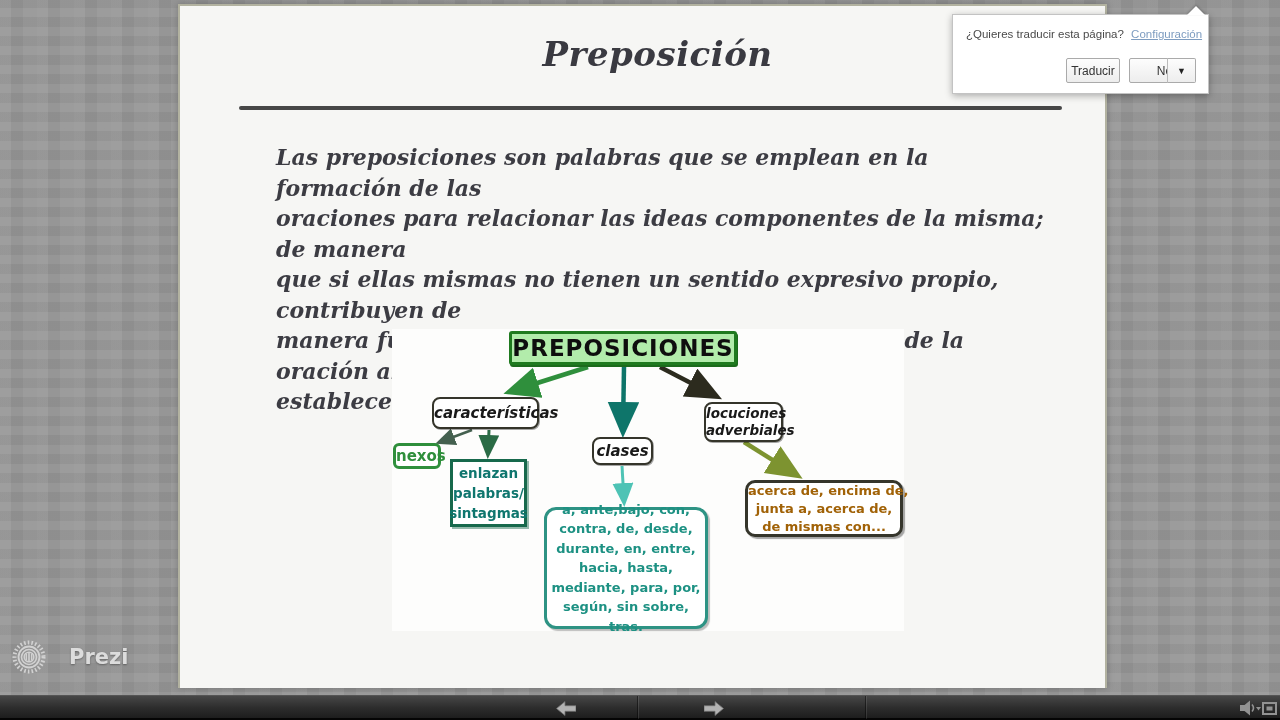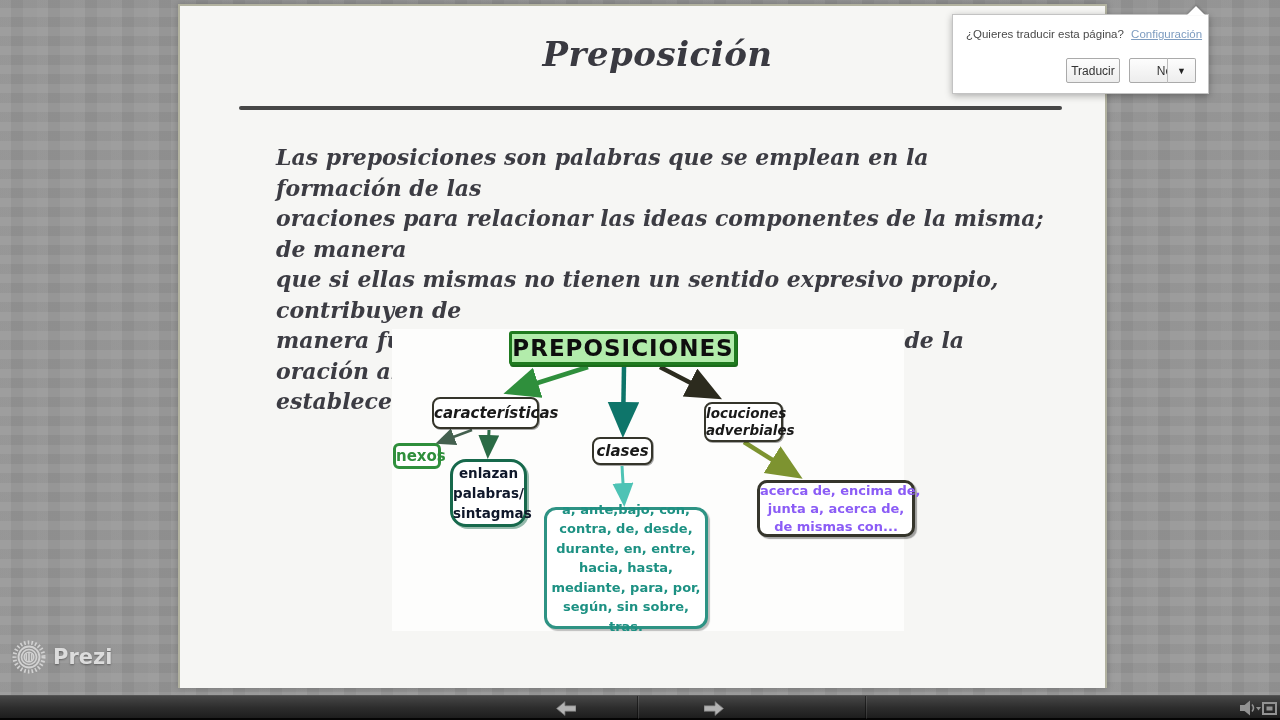--- a/index.html
+++ b/index.html
@@ -29,50 +29,50 @@
   .dbox{position:absolute;background:#fff;text-align:center;
     font-family:"DejaVu Sans",sans-serif;font-weight:700;color:#1a1a1a;
     box-sizing:border-box;display:flex;flex-direction:column;justify-content:center;}
   .b-root{left:117px;top:2px;width:228px;height:34px;background:#b2ecab;
     border:3px solid #1f7a1f;border-radius:3px;font-size:23px;letter-spacing:1px;color:#0e0e0e;
     box-shadow:1px 2px 0 #1c6b1c;}
   .b-carac{left:40px;top:68px;width:107px;height:32px;border:2px solid #35352b;border-radius:8px;
     font-style:italic;font-size:15px;box-shadow:1px 1px 0 rgba(0,0,0,.35);}
   .b-nexos{left:1px;top:114px;width:48px;height:26px;border:3px solid #2f8f3c;border-radius:6px;
     font-size:15px;color:#2f8f3c;}
-  .b-enlazan{left:58px;top:130px;width:77px;height:68px;border:3px solid #17694c;border-radius:16px;
-    font-size:13.5px;line-height:20px;color:#0f172a;box-shadow:2px 2px 0 rgba(23,105,76,.45);}
+  .b-enlazan{left:58px;top:130px;width:77px;height:68px;border:3px solid #17694c;border-radius:0;
+    font-size:13.5px;line-height:20px;color:#0f766e;box-shadow:2px 2px 0 rgba(23,105,76,.45);align-items:center;}
   .b-clases{left:200px;top:108px;width:61px;height:28px;border:2px solid #35352b;border-radius:8px;
     font-style:italic;font-size:15px;box-shadow:1px 1px 0 rgba(0,0,0,.35);}
   .b-locu{left:312px;top:73px;width:79px;height:40px;border:2px solid #35352b;border-radius:8px;
     font-style:italic;font-size:13.5px;line-height:17px;box-shadow:1px 1px 0 rgba(0,0,0,.35);}
   .b-lista{left:152px;top:178px;width:164px;height:122px;border:3px solid #2e9384;border-radius:12px;
     font-size:13px;line-height:19.5px;color:#1d9183;box-shadow:2px 2px 1px rgba(0,0,0,.25);}
   .b-acerca{left:353px;top:151px;width:158px;height:57px;border:3px solid #35352b;border-radius:10px;
-    font-size:13px;line-height:18px;color:#8b5cf6;box-shadow:2px 2px 1px rgba(0,0,0,.35);white-space:nowrap;margin-left:12px;}
+    font-size:13px;line-height:18px;color:#a16207;box-shadow:2px 2px 1px rgba(0,0,0,.35);white-space:nowrap;}
 
   
   .popup{position:absolute;left:952px;top:14px;width:257px;height:80px;background:#fff;
     border:1px solid #c3c3c3;box-shadow:0 2px 7px rgba(0,0,0,.3);box-sizing:border-box;}
   .popup .notch{position:absolute;top:-9px;right:3px;width:0;height:0;
     border-left:9px solid transparent;border-right:9px solid transparent;border-bottom:9px solid #fff;
     filter:drop-shadow(0 -1px 1px rgba(0,0,0,.25));}
   .popup-row1{position:absolute;left:13px;top:13px;font-size:11.5px;color:#4a4a4a;white-space:nowrap;}
   .cfg-link{color:#7d9cc0;text-decoration:underline;cursor:pointer;margin-left:4px;}
   .popup-row2{position:absolute;right:12px;top:43px;display:flex;align-items:center;}
   .btn{height:25px;background:linear-gradient(#fdfdfd,#ededed);border:1px solid #aaa;
     border-radius:2px;font-size:12px;color:#333;display:flex;align-items:center;justify-content:center;
     box-sizing:border-box;cursor:pointer;}
   .btn-traducir{width:54px;margin-right:9px;}
   .btn-no{width:39px;border-radius:2px 0 0 2px;padding-left:32px;}
   .btn-drop{width:29px;border-left:1px solid #bbb;border-radius:0 2px 2px 0;margin-left:-1px;
     font-size:9px;color:#222;}
 
   
-  .prezi{position:absolute;left:12px;top:640px;display:flex;align-items:center;cursor:pointer;}
+  .prezi{position:absolute;left:12px;top:640px;display:flex;align-items:center;cursor:pointer;gap:16px;}
   .prezi-word{font-family:"DejaVu Sans",sans-serif;font-weight:700;font-size:21px;color:#dcdcdc;
     margin-left:7px;text-shadow:0 1px 2px rgba(0,0,0,.35);}
 
   
   .bar{position:absolute;left:0;top:695px;width:1280px;height:25px;
     background:linear-gradient(#474747,#2c2c2c 55%,#1d1d1d);
     border-top:1px solid #555;border-bottom:2px solid #050505;box-sizing:border-box;}
   .bar-seam{position:absolute;top:0;width:1px;height:23px;background:rgba(255,255,255,.10);
     box-shadow:-1px 0 0 rgba(0,0,0,.45);}
   .navbtn{position:absolute;top:3px;width:38px;height:18px;display:flex;align-items:center;

